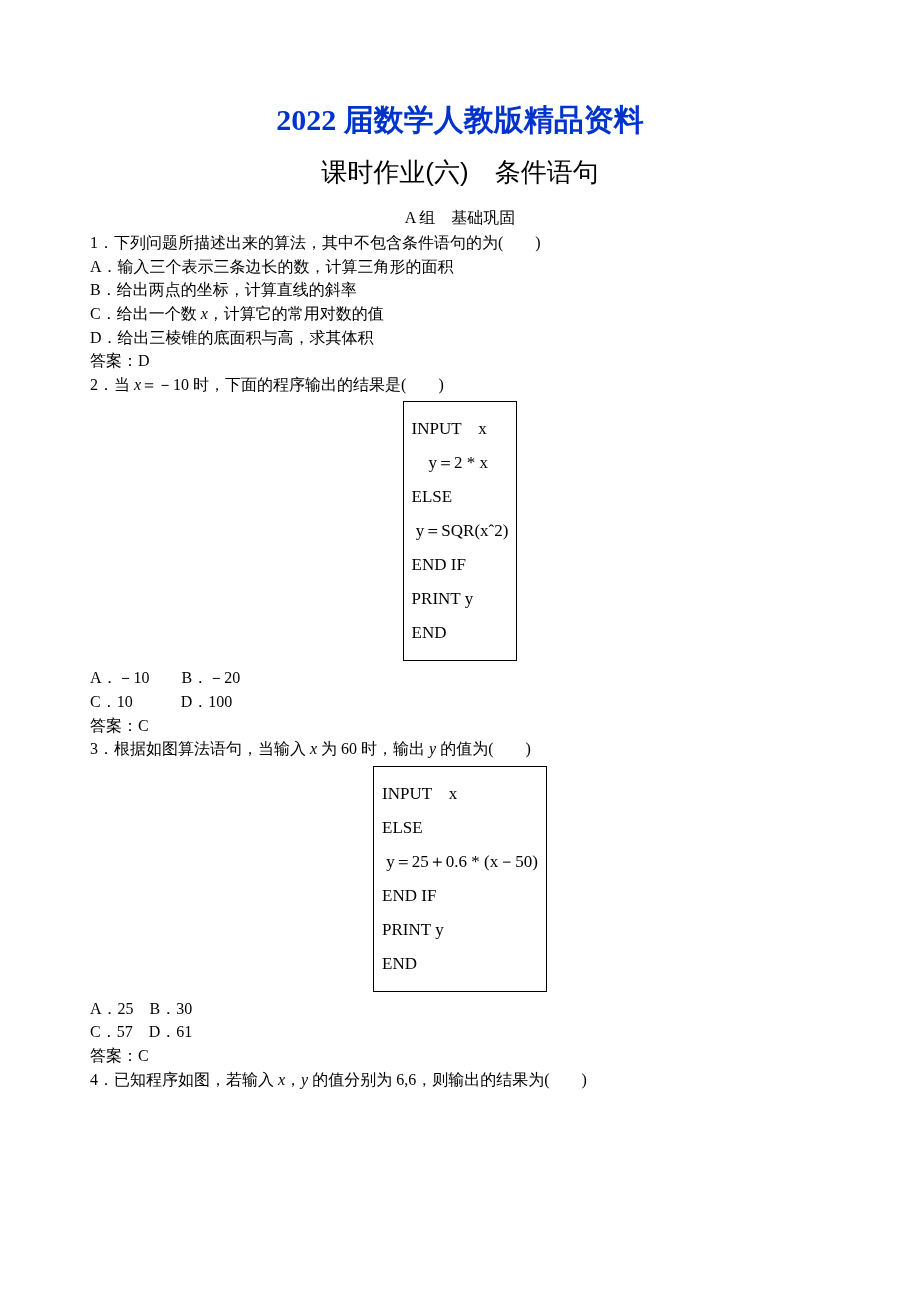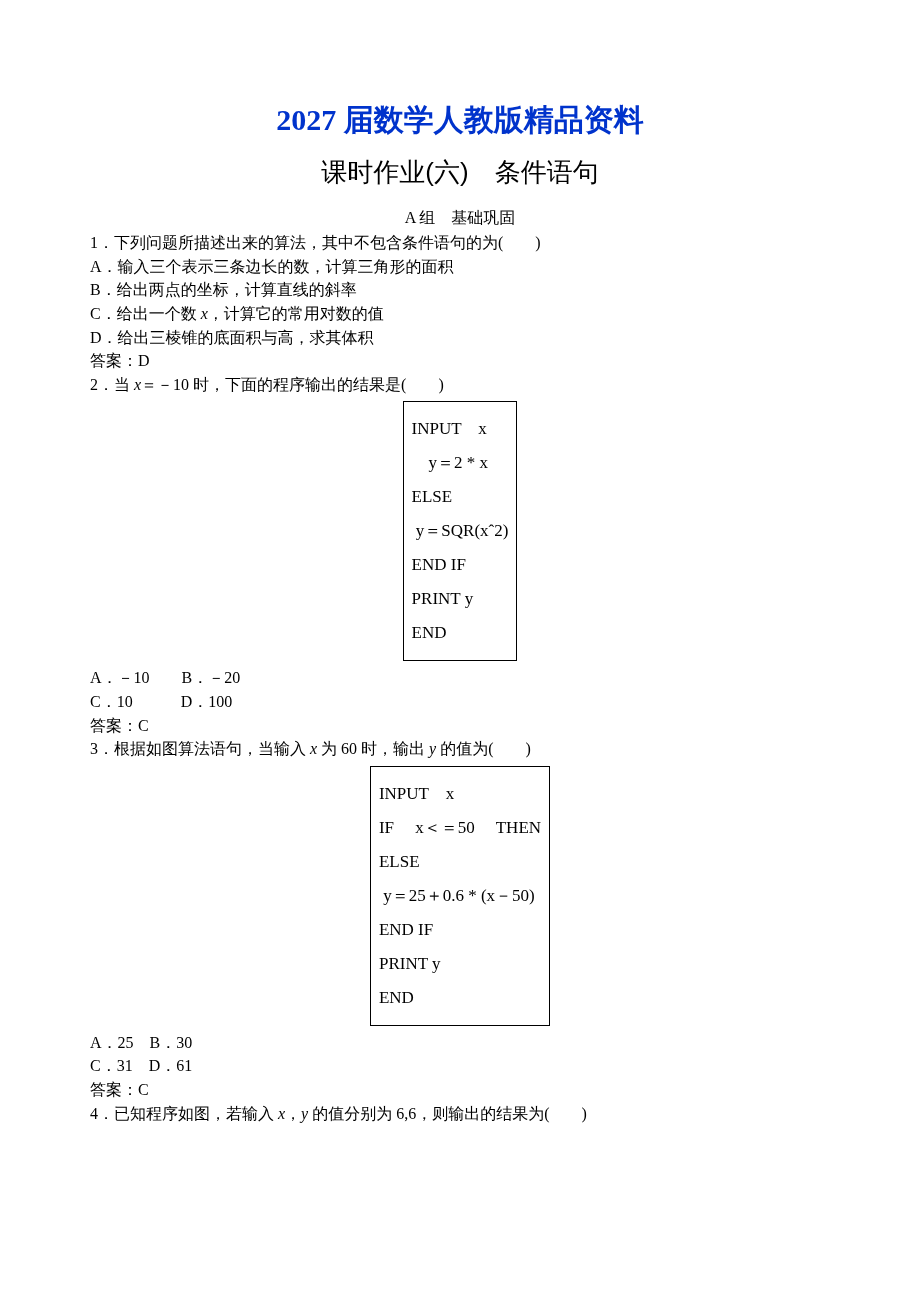--- a/index.html
+++ b/index.html
@@ -48,21 +48,21 @@
     font-family: "Times New Roman", serif;
     font-size: 17px;
     line-height: 2.0;
   }
   .code-box div { white-space: pre; }
   .options { margin: 2px 0; }
 </style>
 </head>
 <body>
 
-<div class="main-title">2027 届数学人教版精品资料</div>
+<div class="main-title">2022 届数学人教版精品资料</div>
 <div class="sub-title">课时作业(六)　条件语句</div>
 <div class="group-label">A 组　基础巩固</div>
 
 <div class="question-line">1．下列问题所描述出来的算法，其中不包含条件语句的为(　　)</div>
 <div class="question-line">A．输入三个表示三条边长的数，计算三角形的面积</div>
 <div class="question-line">B．给出两点的坐标，计算直线的斜率</div>
 <div class="question-line">
   <span>C．给出一个数 </span><span class="ital">x</span><span>，计算它的常用对数的值</span>
 </div>
 <div class="question-line">D．给出三棱锥的底面积与高，求其体积</div>
@@ -86,28 +86,27 @@
 <div class="options">C．10　　　D．100</div>
 <div class="question-line">
   <span class="answer">答案：</span><span>C</span>
 </div>
 
 <div class="question-line">
   <span>3．根据如图算法语句，当输入 </span><span class="ital">x</span><span> 为 60 时，输出 </span><span class="ital">y</span><span> 的值为(　　)</span>
 </div>
 <div class="code-box">
   <div>INPUT　x</div>
-  <div>IF　 x＜＝50　 THEN</div>
   <div>ELSE</div>
   <div> y＝25＋0.6 * (x－50)</div>
   <div>END IF</div>
   <div>PRINT y</div>
   <div>END</div>
 </div>
 <div class="options">A．25　B．30</div>
-<div class="options">C．31　D．61</div>
+<div class="options">C．57　D．61</div>
 <div class="question-line">
   <span class="answer">答案：</span><span>C</span>
 </div>
 
 <div class="question-line">
   <span>4．已知程序如图，若输入 </span><span class="ital">x</span><span>，</span><span class="ital">y</span><span> 的值分别为 6,6，则输出的结果为(　　)</span>
 </div>
 
 </body></html>

